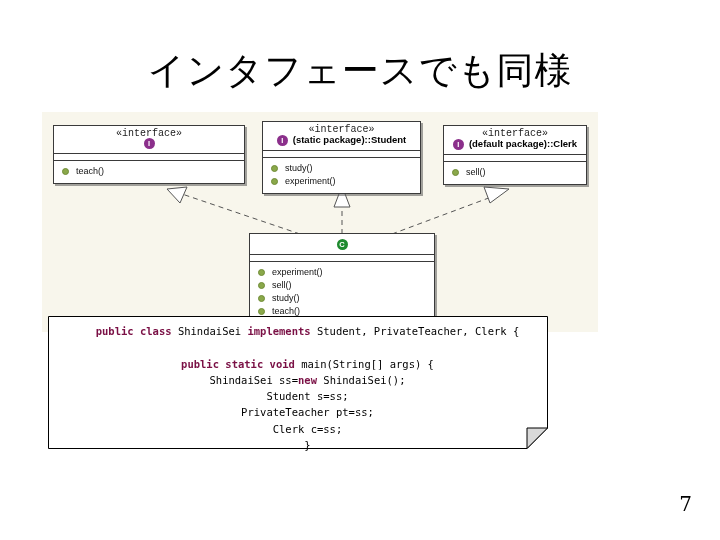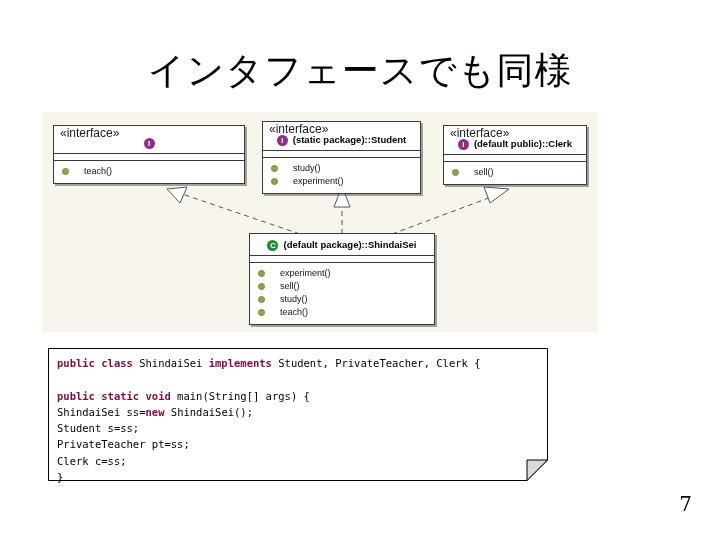--- a/index.html
+++ b/index.html
@@ -45,25 +45,25 @@
     background: #ffffff;
     border: 1px solid #3a3a3a;
     box-shadow: 2px 2px 0 rgba(90,90,90,0.55);
     box-sizing: border-box;
   }
   .uml-head {
     padding: 3px 6px 4px 6px;
     border-bottom: 1px solid #3a3a3a;
   }
   .stereotype {
-    text-align: left;
-    font-size: 12px;
+    text-align: center;
+    font-size: 10px;
     color: #1a1a1a;
     line-height: 9px;
-    font-family: Liberation Sans, sans-serif;
+    font-family: Liberation Mono, monospace;
   }
   .qname {
     display: flex;
     align-items: center;
     justify-content: center;
     gap: 5px;
     font-size: 9.5px;
     font-weight: bold;
     color: #000000;
     line-height: 12px;
@@ -72,21 +72,21 @@
   .uml-attrs {
     height: 6px;
     border-bottom: 1px solid #3a3a3a;
   }
   .uml-ops {
     padding: 4px 6px 5px 8px;
   }
   .op-row {
     display: flex;
     align-items: center;
-    gap: 15px;
+    gap: 7px;
     font-size: 9px;
     color: #111111;
     line-height: 13px;
     white-space: nowrap;
   }
 
   
   .icon-iface, .icon-class {
     width: 11px;
     height: 11px;
@@ -120,23 +120,24 @@
     top: 0;
     width: 556px;
     height: 220px;
     pointer-events: none;
   }
 
   
   .code-box {
     position: absolute;
     left: 48px;
-    top: 348px;
+    top: 316px;
     width: 520px;
     height: 133px;
+    text-align: center;
   }
   .code-frame {
     position: absolute;
     inset: 0;
   }
   .code-text {
     position: absolute;
     left: 9px;
     top: 7px;
     right: 10px;
@@ -215,37 +216,36 @@
         <span>experiment()</span>
       </div>
     </div>
   </div>
 
   <div class="uml-box" style="left:401px; top:13px; width:144px;">
     <div class="uml-head">
       <div class="stereotype">«interface»</div>
       <div class="qname">
         <span class="icon-iface">I</span>
-        <span>(default public)::Clerk</span>
+        <span>(default package)::Clerk</span>
       </div>
     </div>
     <div class="uml-attrs"></div>
     <div class="uml-ops">
       <div class="op-row">
         <span class="icon-method"></span>
         <span>sell()</span>
       </div>
     </div>
   </div>
 
   <div class="uml-box" style="left:207px; top:121px; width:186px;">
     <div class="uml-head" style="padding-top:5px;">
       <div class="qname">
         <span class="icon-class">C</span>
-        <span>(default package)::ShindaiSei</span>
       </div>
     </div>
     <div class="uml-attrs"></div>
     <div class="uml-ops">
       <div class="op-row">
         <span class="icon-method"></span>
         <span>experiment()</span>
       </div>
       <div class="op-row">
         <span class="icon-method"></span>

